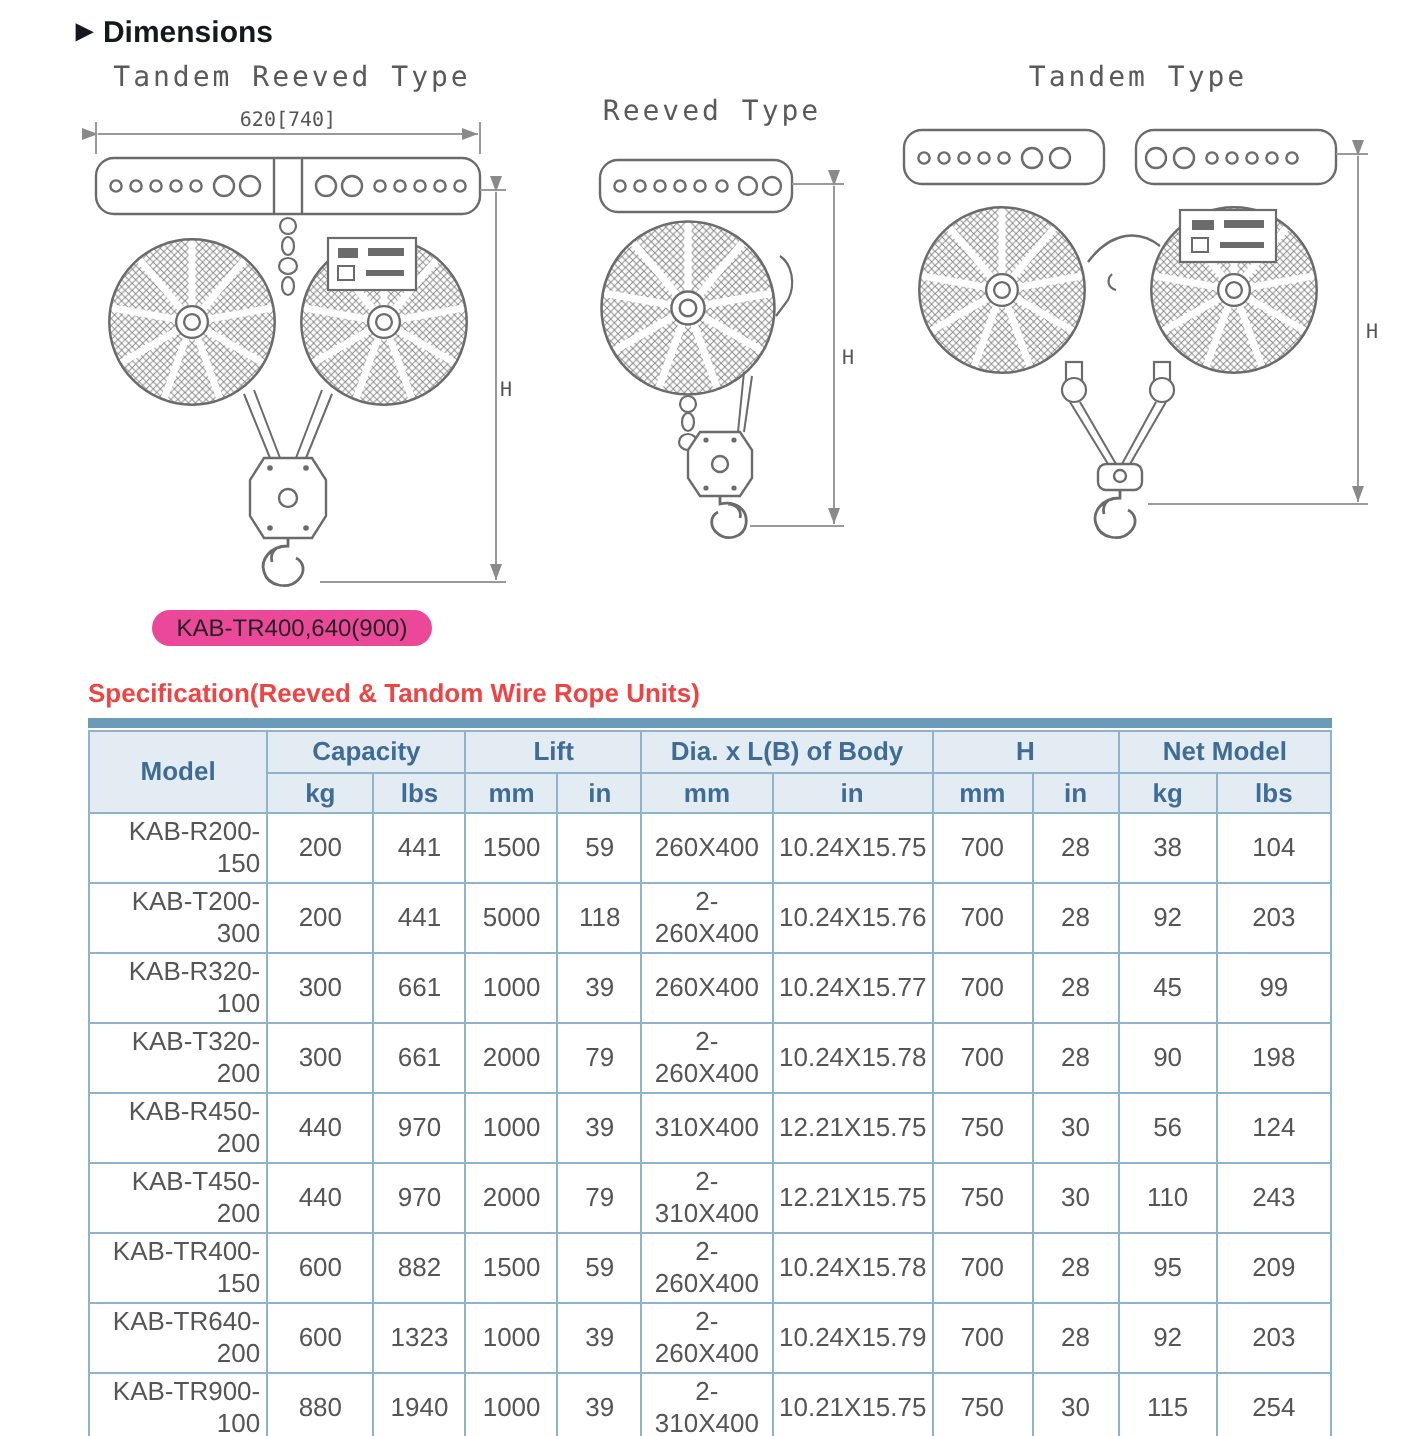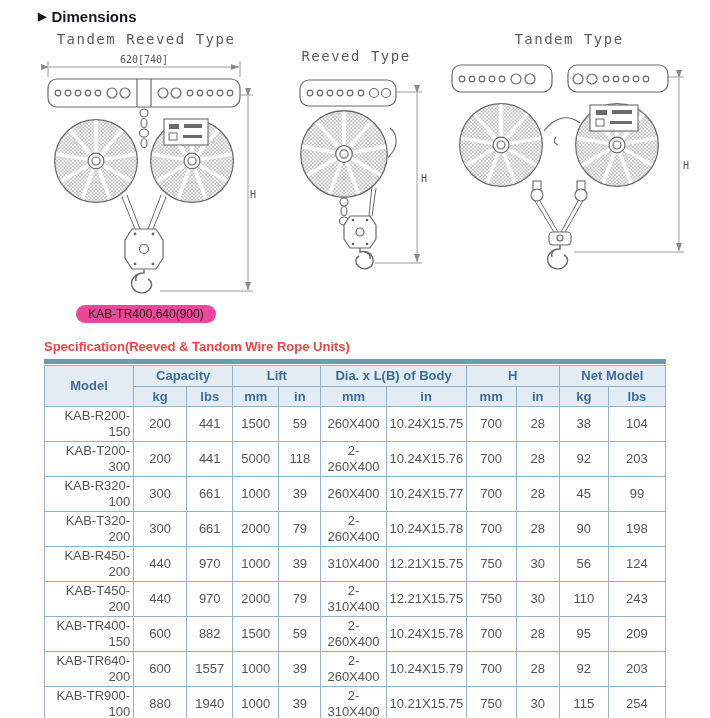--- a/index.html
+++ b/index.html
@@ -395,21 +395,21 @@
           <td>2-260X400</td>
           <td>10.24X15.78</td>
           <td>700</td>
           <td>28</td>
           <td>95</td>
           <td>209</td>
         </tr>
         <tr>
           <td class="model">KAB-TR640-200</td>
           <td>600</td>
-          <td>1557</td>
+          <td>1323</td>
           <td>1000</td>
           <td>39</td>
           <td>2-260X400</td>
           <td>10.24X15.79</td>
           <td>700</td>
           <td>28</td>
           <td>92</td>
           <td>203</td>
         </tr>
         <tr>

